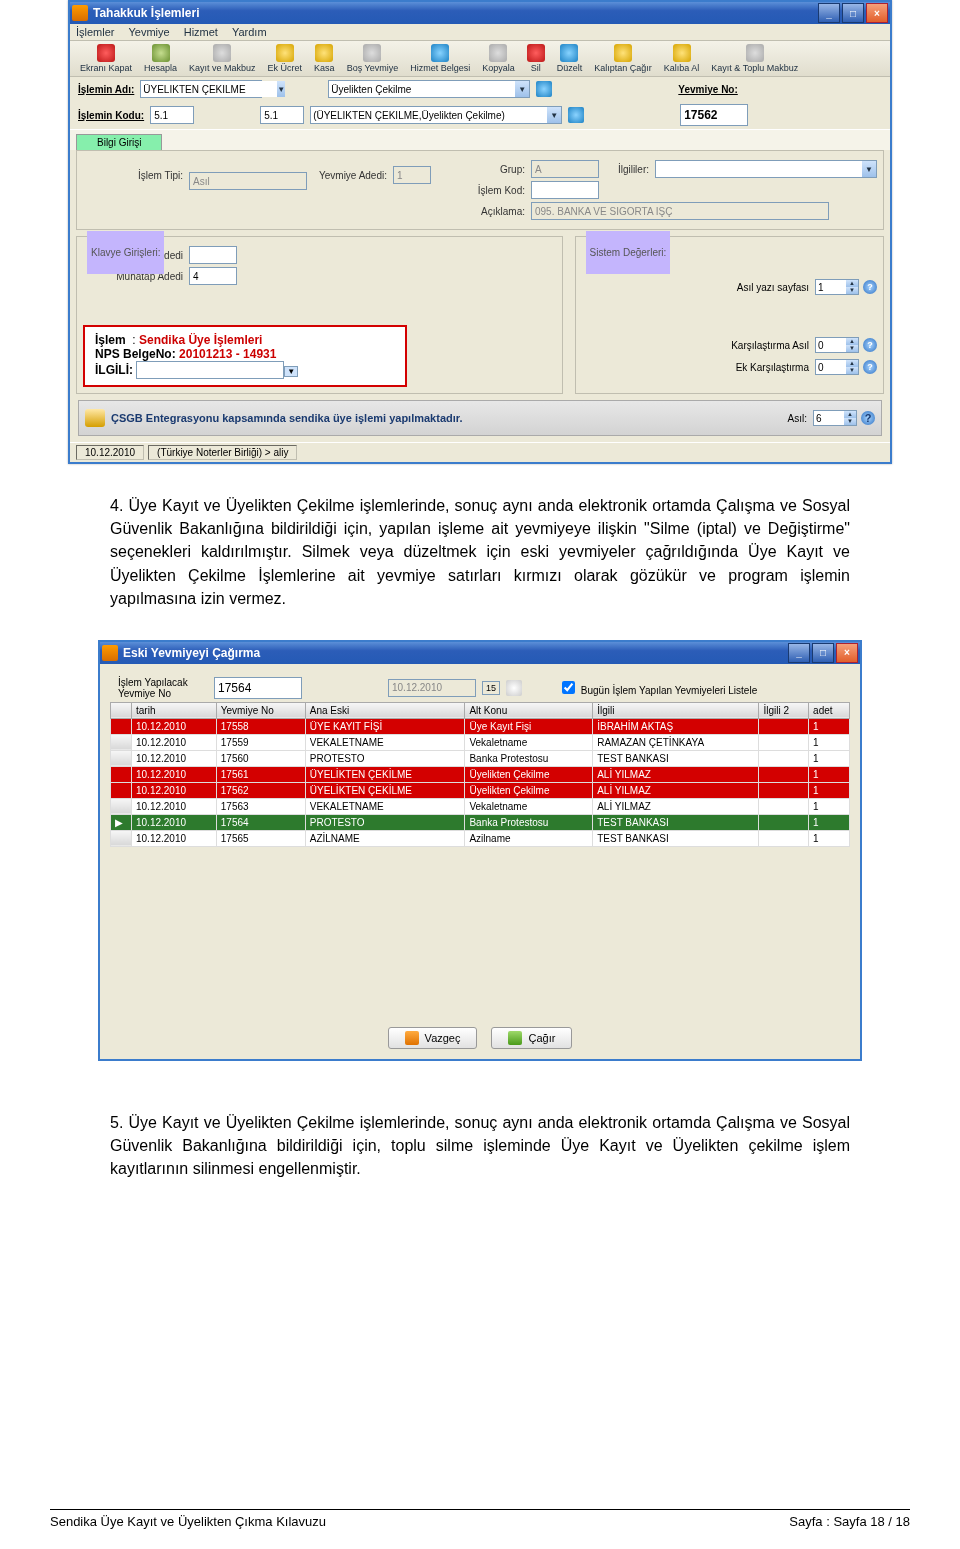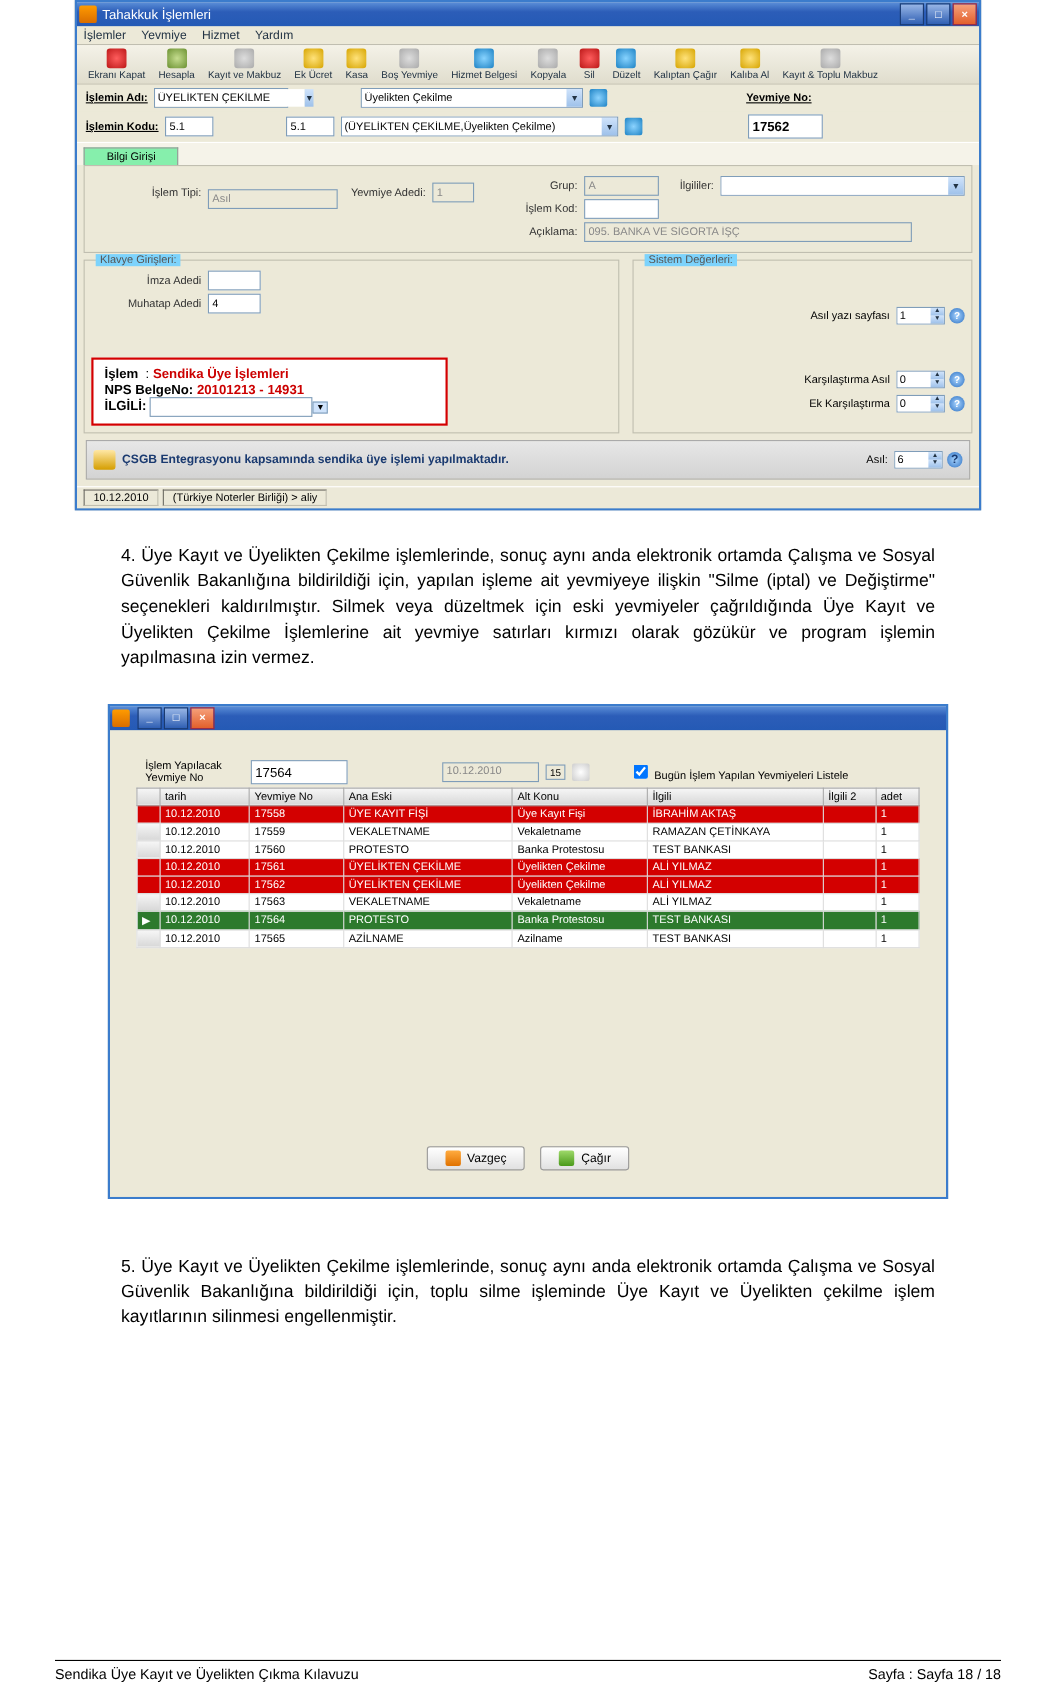--- a/index.html
+++ b/index.html
@@ -1,20 +1,20 @@
 <!DOCTYPE html>
 <html><head>
 <meta charset="utf-8">
 <style>
 html,body{margin:0;padding:0;font-family:Tahoma,Arial,sans-serif;font-size:11px;color:#000;background:#fff}
 .page{width:960px;margin:0 auto;position:relative;min-height:1549px;padding:0 50px;box-sizing:border-box}
 .app-window{border:2px solid #3b7ccc;background:#ece9d8;width:820px;margin:0 auto 25px auto;box-shadow:0 0 2px rgba(0,0,0,.3)}
 .title-bar{background:linear-gradient(#5b8fd8,#2c5db8 40%,#245ab5);color:#fff;display:flex;align-items:center;height:22px;padding:0 2px}
 .title-bar .ti{width:16px;height:16px;background:linear-gradient(#ff9b00,#d96d00);border-radius:2px;margin-right:5px}
-.title-bar .tt{flex:1;font-weight:normal;font-size:12px}
+.title-bar .tt{flex:1;font-weight:bold;font-size:12px}
 .wbtn{width:20px;height:18px;background:linear-gradient(#f6a07a,#e25f2b);border:1px solid #a23;color:#fff;margin-left:2px;display:flex;align-items:center;justify-content:center;font-size:10px;font-weight:bold}
 .wbtn.min,.wbtn.max{background:linear-gradient(#98b6e6,#2f5fb3);border-color:#1a3a70}
 .menu-bar{background:#ece9d8;display:flex;padding:2px 6px;border-bottom:1px solid #c0beb0}
 .menu-bar span{margin-right:14px;color:#234;font-size:11px;cursor:default}
 .tool-bar{background:linear-gradient(#f4f2e8,#e0ddcd);display:flex;padding:2px 4px;border-bottom:1px solid #c0beb0;flex-wrap:wrap}
 .tb-item{display:flex;flex-direction:column;align-items:center;padding:1px 6px;font-size:9px;color:#234;cursor:default}
 .tb-item .ic{width:18px;height:18px;border-radius:3px;margin-bottom:1px}
 .ic-close{background:radial-gradient(#ff5d5d,#bb1717)}
 .ic-calc{background:radial-gradient(#c5dd8f,#6a9030)}
 .ic-doc{background:radial-gradient(#87d3ff,#1d82c4)}
@@ -25,21 +25,21 @@
 input.fld,select.fld{font-size:10px;background:#fff;border:1px solid #7f9db9;padding:1px 3px;height:14px}
 .ddl{display:flex;border:1px solid #7f9db9;background:#fff;height:16px}
 .ddl input{border:none;flex:1;font-size:10px;padding:0 2px}
 .ddl .arr{width:14px;background:linear-gradient(#cfe3fb,#9ec1ea);display:flex;align-items:center;justify-content:center;color:#234;font-size:8px}
 .sq-ic{width:16px;height:16px;background:radial-gradient(#8bd3ff,#1d82c4);border-radius:2px}
 .tab-strip{background:#f5f3e9;padding:4px 6px 0 6px;border-top:1px solid #fff}
 .tab-active{display:inline-block;background:#86efac;border:1px solid #999;border-bottom:none;padding:2px 20px;font-size:10px}
 .pane{background:#ece9d8;border:1px solid #c0beb0;margin:0 6px 6px 6px;padding:6px;position:relative}
 .two-col{display:flex;gap:12px}
 .sub-pane{flex:1;background:#ece9d8;border:1px solid #c0beb0;padding:6px}
-.klavye-title{position:absolute;top:-6px;left:10px;background:#7dd3fc;padding:0 4px;font-size:10px;color:#555}
+.klavye-title{position:absolute;top:-6px;left:10px;background:#c4b5fd;padding:16px 4px;font-size:10px;color:#555}
 .rf{display:flex;align-items:center;margin:3px 0;font-size:10px}
 .rf label{width:100px;text-align:right;padding-right:6px;color:#333}
 .red-box{border:2px solid #d30000;background:#fff;padding:6px 10px;margin-top:40px;font-size:12px;width:300px}
 .red-box .r1{color:#000;font-weight:bold}
 .red-box .rv{color:#c00;font-weight:bold}
 .banner{display:flex;align-items:center;margin:6px 8px;background:linear-gradient(#e7e7e7,#d3d3d3);border:1px solid #aaa;padding:3px 6px}
 .banner .ic{width:20px;height:18px;background:linear-gradient(#ffe8a6,#d59e00);border-radius:3px;margin-right:6px}
 .banner span{font-weight:bold;color:#1a3a70;font-size:11px}
 .right-pane-row{display:flex;align-items:center;justify-content:flex-end;margin:6px 0;font-size:10px}
 .right-pane-row label{margin-right:6px}
@@ -47,21 +47,21 @@
 .spin input{border:none;width:26px;font-size:10px;text-align:left;padding:0 2px}
 .spin .btns{display:flex;flex-direction:column}
 .spin .btns div{width:12px;height:7px;background:linear-gradient(#cfe3fb,#9ec1ea);font-size:6px;line-height:6px;text-align:center;color:#234}
 .help{width:14px;height:14px;border-radius:50%;background:radial-gradient(#a8d4ff,#2b6fc1);color:#fff;font-size:9px;font-weight:bold;display:inline-flex;align-items:center;justify-content:center;margin-left:4px}
 .status{background:#ece9d8;border-top:1px solid #fff;padding:2px 6px;display:flex;font-size:10px}
 .status span{border:1px inset #c0beb0;padding:1px 8px;margin-right:4px}
 
 .body-text{margin:30px 60px;font-size:16px;line-height:1.45;text-align:justify}
 
 .win2{border:2px solid #3b7ccc;background:#ece9d8;width:760px;margin:0 auto 50px auto}
-.win2 .body{background:#ece9d8;padding:24px}
+.win2 .body{background:#ece9d8;padding:10px}
 .grid{background:#fff;border:1px solid #888;width:100%;border-collapse:collapse;font-size:10px}
 .grid th{background:linear-gradient(#f7f7f7,#d8d8d8);border:1px solid #aaa;padding:2px 4px;text-align:left;font-weight:normal}
 .grid td{border:1px solid #ddd;padding:2px 4px}
 .grid tr.red td{background:#d30000;color:#fff}
 .grid tr.sel td{background:#2d7a2d;color:#fff}
 .row-hdr{width:12px;background:linear-gradient(#f7f7f7,#d8d8d8);border:1px solid #aaa}
 .btn-row{display:flex;justify-content:center;gap:14px;margin-top:180px}
 .big-btn{display:flex;align-items:center;background:linear-gradient(#fff,#e1e1e1);border:1px solid #999;padding:3px 16px;border-radius:3px;font-size:11px}
 .big-btn .bi{width:14px;height:14px;margin-right:6px;border-radius:2px}
 .bi-x{background:linear-gradient(#ffab3f,#e07200)}
@@ -278,20 +278,21 @@
     <span>10.12.2010</span>
     <span>(Türkiye Noterler Birliği) &gt; aliy</span>
   </div>
 </div>
 
 <div class="body-text">4. Üye Kayıt ve Üyelikten Çekilme işlemlerinde, sonuç aynı anda elektronik ortamda Çalışma ve Sosyal Güvenlik Bakanlığına bildirildiği için, yapılan işleme ait yevmiyeye ilişkin "Silme (iptal) ve Değiştirme" seçenekleri kaldırılmıştır. Silmek veya düzeltmek için eski yevmiyeler çağrıldığında Üye Kayıt ve Üyelikten Çekilme İşlemlerine ait yevmiye satırları kırmızı olarak gözükür ve program işlemin yapılmasına izin vermez.</div>
 
 <div class="win2">
   <div class="title-bar">
     <div class="ti"></div>
+    <div class="tt">Eski Yevmiyeyi Çağırma</div>
     <div class="wbtn min">_</div>
     <div class="wbtn max">□</div>
     <div class="wbtn">×</div>
   </div>
   <div class="body">
     <div class="frm-row" style="background:transparent">
       <span style="width:90px">İşlem Yapılacak Yevmiye No</span>
       <input class="fld" style="width: 80px; font-size: 12px; height: 18px;" value="17564">
       <input class="fld" style="width: 80px; margin-left: 80px; color: rgb(136, 136, 136); background: rgb(236, 233, 216);" value="10.12.2010">
       <span style="border:1px solid #7f9db9;padding:1px 3px;font-size:9px">15</span>

